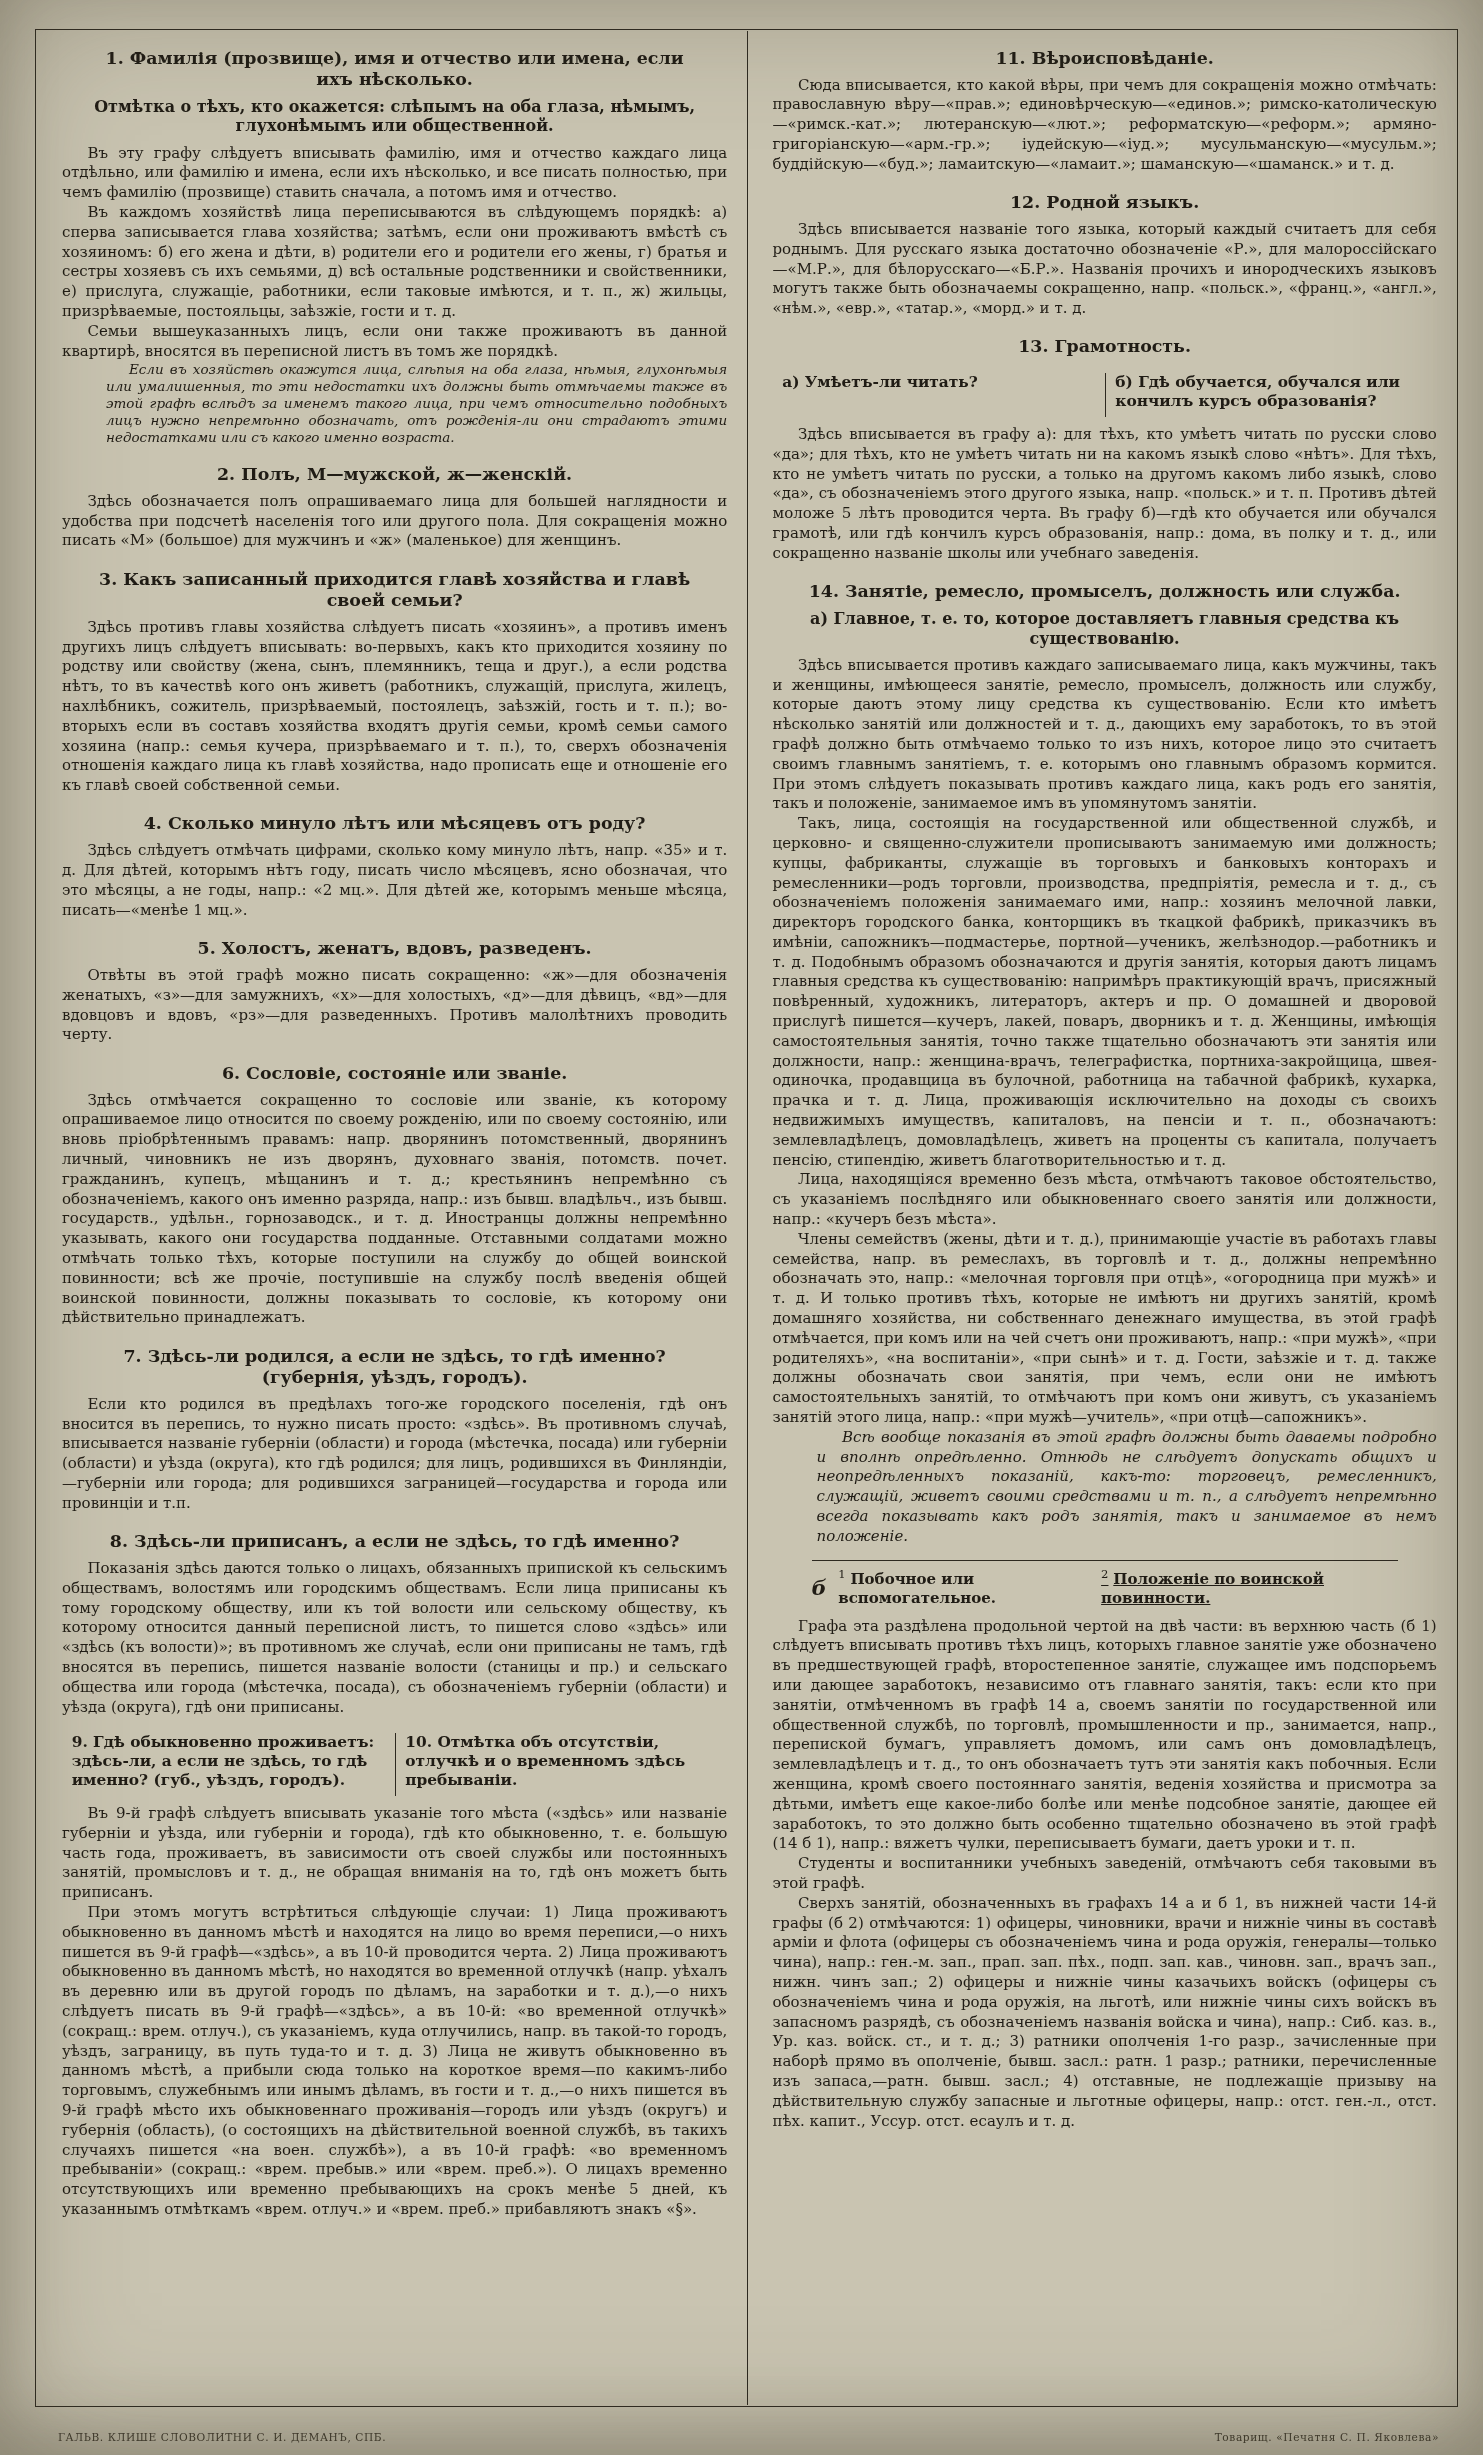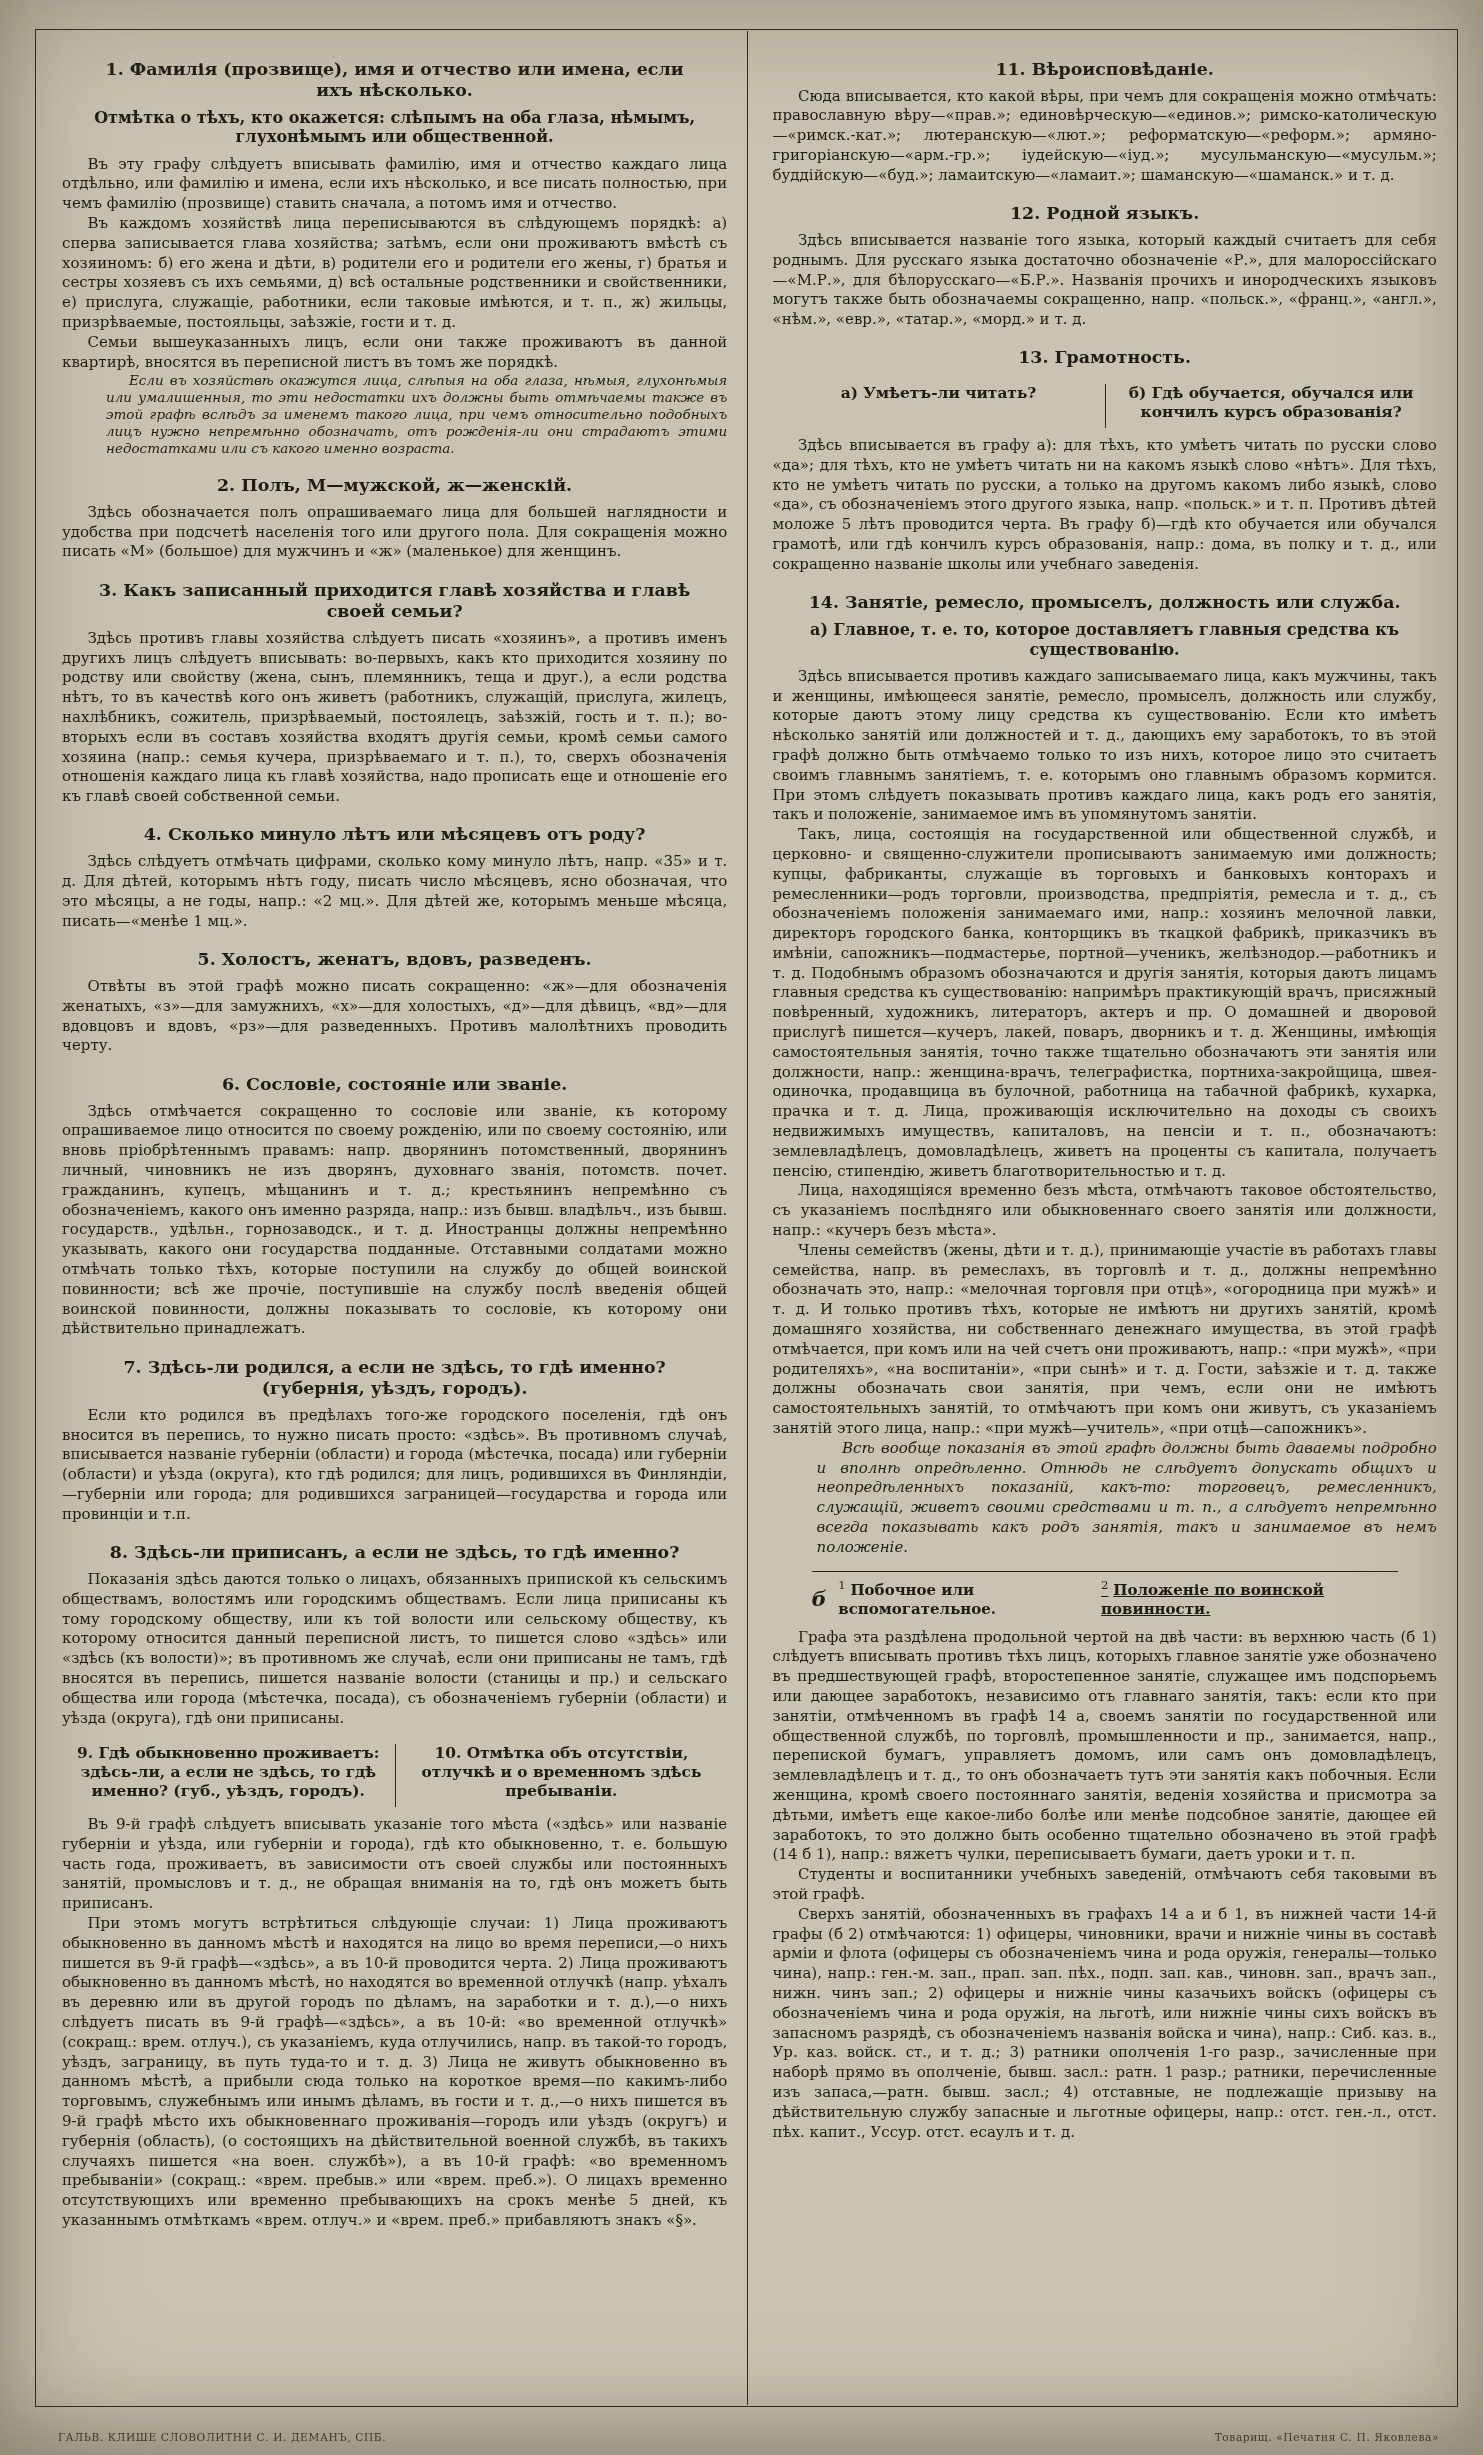--- a/index.html
+++ b/index.html
@@ -30,35 +30,35 @@
   .col {
     width:50%;
     padding:11.6px 19.3px 9.7px 25px;
     overflow:hidden;
   }
   .col.right-col { border-left:1.9px solid #2d2920; }
   h2.sec {
     text-align:center; font-weight:bold; font-size:17.4px; line-height:1.22;
     margin:17.4px 25px 6.8px;
   }
-  h2.sec.first { margin-top:16px; }
+  h2.sec.first { margin-top:5px; }
   h3.subsec {
     text-align:center; font-weight:bold; font-size:16px; line-height:1.22;
     margin:5.8px 29px 7.7px;
   }
   p.body {
     font-size:15px; line-height:1.32; text-align:justify; text-indent:1.7em;
   }
   p.body.fine { font-size:13.5px; line-height:1.26; }
   p.body.italic { font-style:italic;margin-left:44px; }
   .split-head {
     display:flex; margin:15.4px 0 7.7px;
   }
   .split-head .cell {
-    width:50%; text-align:center; font-weight:bold; font-size:15.4px; line-height:1.25;
+    width:50%; font-weight:bold; font-size:15.4px; line-height:1.25;
     padding:0 9.7px 5.8px;
   }
   .split-head .cell.divided { border-left:1.9px solid #2d2920; }
   .b-block {
     display:flex; align-items:center; justify-content:center;
     margin:13.5px 39px 7.7px; border-top:1.4px solid #2d2920; padding-top:5.8px;
   }
   .b-block .b-label {
     font-weight:bold; font-style:italic; font-size:21px; padding-right:11.6px;
   }

